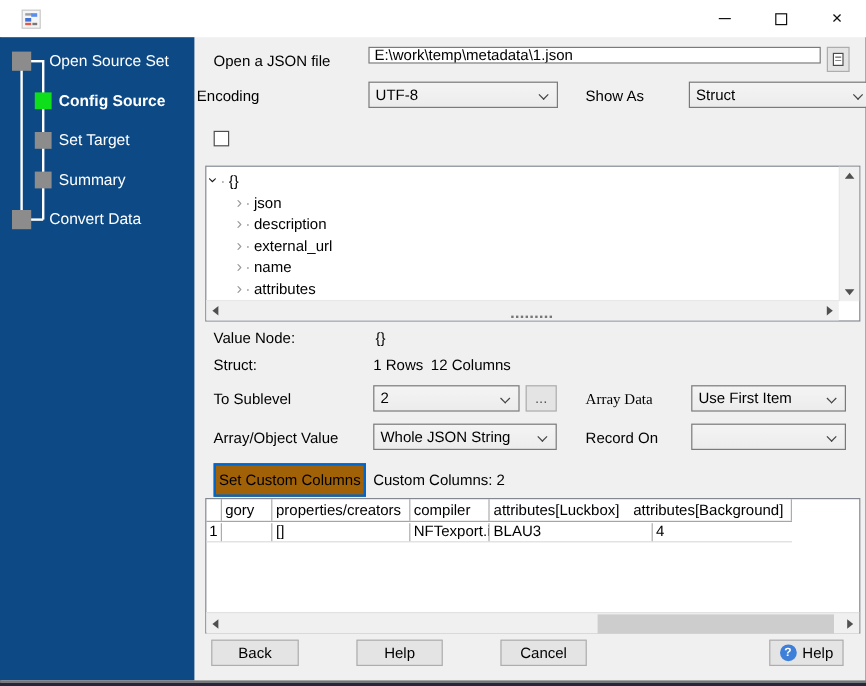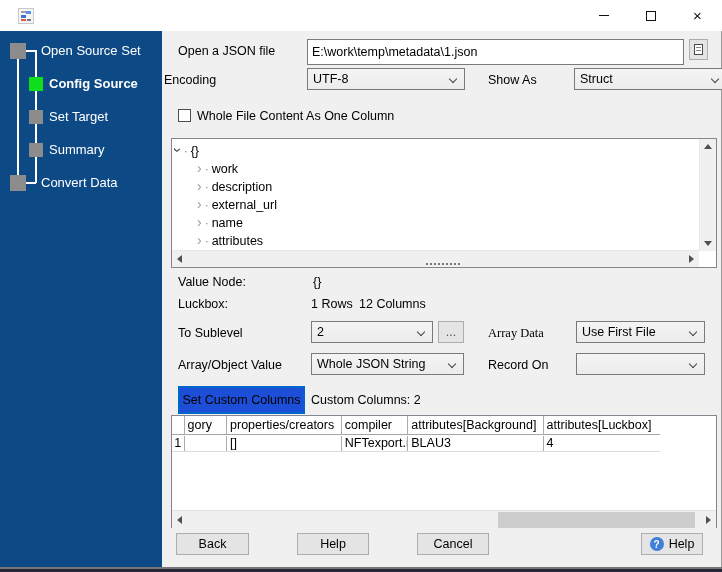--- a/index.html
+++ b/index.html
@@ -62,21 +62,21 @@
   .scroll-h { position:absolute; left:0; bottom:0; height:17px; background:#F0F0F0; border-top:1px solid #E8E8E8; }
   .tri { width:0; height:0; position:absolute; }
   .tri-up    { border-left:4px solid transparent; border-right:4px solid transparent; border-bottom:5px solid #505050; }
   .tri-down  { border-left:4px solid transparent; border-right:4px solid transparent; border-top:5px solid #505050; }
   .tri-left  { border-top:4px solid transparent; border-bottom:4px solid transparent; border-right:5px solid #505050; }
   .tri-right { border-top:4px solid transparent; border-bottom:4px solid transparent; border-left:5px solid #505050; }
 
   .splitter-dots { position:absolute; left:426px; top:263px; width:34px; border-top:2px dotted #777; }
 
   
-  .btn-focus { border:2px solid #0066CC; background:#1d4ed8; }
+  .btn-focus { border:2px solid #0066CC; background:#a16207; }
 
   
   .grid { position:absolute; left:171px; top:415px; width:546px; height:113px; background:#fff; border:1px solid #828790; }
   .grid-hdr, .grid-row { position:absolute; left:0; display:flex; width:488px; }
   .grid-hdr { top:0; height:19px; border-bottom:1px solid #A6A6A6; }
   .grid-row { top:20px; height:16px; border-bottom:1px solid #DCDCDC; }
   .gc { font-size:12.5px; line-height:18px; padding-left:3px; border-right:1px solid #ACACAC; overflow:hidden; white-space:nowrap; }
   .grid-row .gc { line-height:15px; }
   .gc-0 { width:14px; padding-left:0; text-align:center; }
   .gc-1 { width:47px; } .gc-2 { width:128px; } .gc-3 { width:74px; } .gc-4 { width:151px; } .gc-5 { width:130px; border-right:none; }
@@ -127,45 +127,44 @@
     <div class="sb-label" style="left:49px; top:78px;">Set Target</div>
 
     <div class="sq-inner" style="left:29px; top:112px;"></div>
     <div class="sb-label" style="left:49px; top:111px;">Summary</div>
 
     <div class="sq-outer" style="left:10px; top:144px;"></div>
     <div class="sb-label" style="left:41px; top:144px;">Convert Data</div>
   </div>
 
   <div class="lbl" style="left:178px; top:43px;">Open a JSON file</div>
-  <input class="text-input" style="left: 307px; top: 39px; width: 377px; height: 26px;" value="E:\work\temp\metadata\1.json">
+  <input class="text-input" style="left: 307px; top: 39px; width: 377px; height: 14px;" value="E:\work\temp\metadata\1.json">
   <div class="btn" style="left:689px; top:39px; width:19px; height:21px;">
     <span class="doc-icon"></span>
   </div>
 
   <div class="lbl" style="left:164px; top:72px;">Encoding</div>
   <div class="combo" style="left:307px; top:68px; width:158px; height:22px;">
     <span>UTF-8</span>
     <span class="chev"></span>
   </div>
   <div class="lbl" style="left:488px; top:72px;">Show As</div>
   <div class="combo" style="left:574px; top:68px; width:153px; height:22px;">
     <span>Struct</span>
     <span class="chev"></span>
   </div>
 
   <div class="checkbox" style="left:178px; top:109px;"></div>
-  <div class="lbl" style="left:197px; top:108px;">Whole File Content As One Column</div>
 
   <div class="tree">
     <div class="tree-row" style="top:2px; left:4px;">
       <span class="tw-chev open">›</span><span class="tw-dot">·</span><span>{}</span>
     </div>
     <div class="tree-row" style="top:20px; left:25px;">
-      <span class="tw-chev">›</span><span class="tw-dot">·</span><span>work</span>
+      <span class="tw-chev">›</span><span class="tw-dot">·</span><span>json</span>
     </div>
     <div class="tree-row" style="top:38px; left:25px;">
       <span class="tw-chev">›</span><span class="tw-dot">·</span><span>description</span>
     </div>
     <div class="tree-row" style="top:56px; left:25px;">
       <span class="tw-chev">›</span><span class="tw-dot">·</span><span>external_url</span>
     </div>
     <div class="tree-row" style="top:74px; left:25px;">
       <span class="tw-chev">›</span><span class="tw-dot">·</span><span>name</span>
     </div>
@@ -180,33 +179,33 @@
       <span class="tri tri-left" style="left:5px; top:4px;"></span>
       <span class="tri tri-right" style="right:5px; top:4px;"></span>
     </div>
   </div>
 
   <div class="splitter-dots"></div>
 
   <div class="lbl" style="left:178px; top:274px;">Value Node:</div>
   <div class="lbl" style="left:313px; top:274px;">{}</div>
 
-  <div class="lbl" style="left:178px; top:296px;">Luckbox:</div>
+  <div class="lbl" style="left:178px; top:296px;">Struct:</div>
   <div class="lbl" style="left:311px; top:296px;">1 Rows</div>
   <div class="lbl" style="left:359px; top:296px;">12 Columns</div>
 
   <div class="lbl" style="left:178px; top:325px;">To Sublevel</div>
   <div class="combo" style="left:311px; top:321px; width:122px; height:22px;">
     <span>2</span>
     <span class="chev"></span>
   </div>
   <div class="btn" style="left:438px; top:321px; width:26px; height:22px; color:#555;">...</div>
   <div class="lbl" style="left:488px; top:325px;font-family:Liberation Serif, serif;">Array Data</div>
   <div class="combo" style="left:576px; top:321px; width:129px; height:22px;">
-    <span>Use First File</span>
+    <span>Use First Item</span>
     <span class="chev"></span>
   </div>
 
   <div class="lbl" style="left:178px; top:357px;">Array/Object Value</div>
   <div class="combo" style="left:311px; top:353px; width:153px; height:22px;">
     <span>Whole JSON String</span>
     <span class="chev"></span>
   </div>
   <div class="lbl" style="left:488px; top:357px;">Record On</div>
   <div class="combo" style="left:576px; top:353px; width:129px; height:22px;">
@@ -216,22 +215,22 @@
 
   <div class="btn btn-focus" style="left:178px; top:386px; width:127px; height:28px;">Set Custom Columns</div>
   <div class="lbl" style="left:311px; top:392px;">Custom Columns: 2</div>
 
   <div class="grid">
     <div class="grid-hdr">
       <div class="gc gc-0"></div>
       <div class="gc gc-1">gory</div>
       <div class="gc gc-2">properties/creators</div>
       <div class="gc gc-3">compiler</div>
+      <div class="gc gc-5">attributes[Luckbox]</div>
       <div class="gc gc-4">attributes[Background]</div>
-      <div class="gc gc-5">attributes[Luckbox]</div>
     </div>
     <div class="grid-row">
       <div class="gc gc-0">1</div>
       <div class="gc gc-1"></div>
       <div class="gc gc-2">[]</div>
       <div class="gc gc-3">NFTexport.io</div>
       <div class="gc gc-4">BLAU3</div>
       <div class="gc gc-5">4</div>
     </div>
     <div class="grid-scroll">

